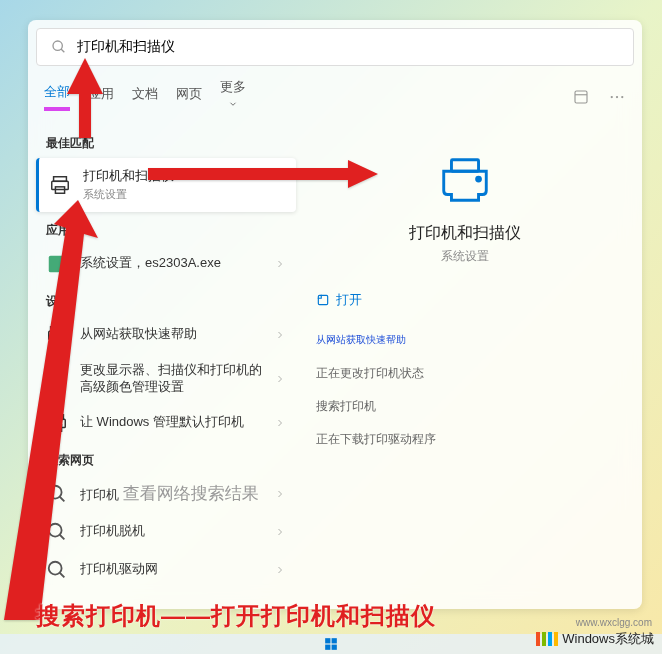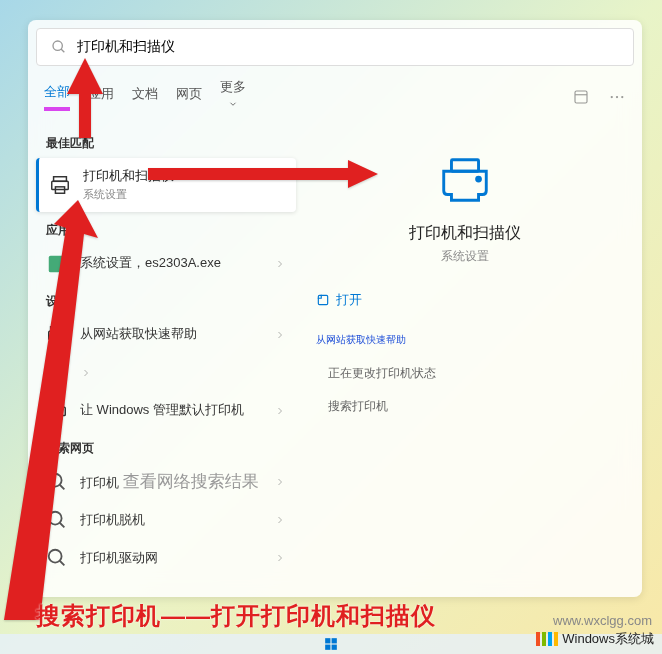--- a/index.html
+++ b/index.html
@@ -59,21 +59,21 @@
     .ri-sub { font-size: 11px; color: #888; margin-top: 2px; }
     .ri-chevron { opacity: 0.5; }
     
     .detail-hero { text-align: center; padding: 20px 0 16px 0; }
     .detail-hero .hero-icon { margin: 0 auto 14px auto; width: 58px; height: 50px; }
     .detail-title { font-size: 16px; color: #222; font-weight: 500; }
     .detail-sub { font-size: 12px; color: #888; margin-top: 4px; }
     
     .open-link { display: flex; align-items: center; gap: 6px; color: #0078d4; font-size: 13px; padding: 10px 4px; cursor: pointer; text-align: center; }
     .quick-help { font-size: 10px; color: #1d4ed8; padding: 14px 4px 10px 4px; }
-    .quick-item { font-size: 12px; color: #666; padding: 8px 4px; cursor: pointer; margin-left: 12px; }
+    .quick-item { font-size: 12px; color: #666; padding: 8px 4px; cursor: pointer; }
     
     .arrow { position: absolute; pointer-events: none; }
     .arrow-svg { filter: drop-shadow(0 1px 1px rgba(0,0,0,0.2)); }
     
     .annotation-text {
       position: absolute;
       bottom: 22px; left: 36px;
       font-size: 24px;
       font-weight: bold;
       color: #e02020;
@@ -195,20 +195,23 @@
         <svg class="ri-chevron" width="12" height="12" viewBox="0 0 24 24" fill="none" stroke="#666" stroke-width="2">
             <polyline points="9 6 15 12 9 18"></polyline>
           </svg>
       </div>
       <div class="result-item">
         <div class="ri-icon">
           <svg viewBox="0 0 24 24" fill="none" stroke="#333" stroke-width="1.6">
               <circle cx="12" cy="12" r="9"></circle>
             </svg>
         </div>
+        <div class="ri-text">
+            <div class="ri-title">更改显示器、扫描仪和打印机的高级颜色管理设置</div>
+          </div>
         <svg class="ri-chevron" width="12" height="12" viewBox="0 0 24 24" fill="none" stroke="#666" stroke-width="2">
             <polyline points="9 6 15 12 9 18"></polyline>
           </svg>
       </div>
       <div class="result-item">
         <div class="ri-icon">
           <svg viewBox="0 0 24 24" fill="none" stroke="#333" stroke-width="1.6">
               <rect x="5" y="3" width="14" height="5"></rect>
               <rect x="3" y="8" width="18" height="9" rx="1"></rect>
               <rect x="7" y="14" width="10" height="7"></rect>
@@ -283,20 +286,21 @@
         <svg width="14" height="14" viewBox="0 0 24 24" fill="none" stroke="#0078d4" stroke-width="2">
             <rect x="4" y="4" width="16" height="16" rx="2"></rect>
             <polyline points="9 3 9 9 3 9"></polyline>
           </svg>
         <span>打开</span>
       </div>
 
       <div class="quick-help">从网站获取快速帮助</div>
       <div class="quick-item">正在更改打印机状态</div>
       <div class="quick-item">搜索打印机</div>
+      <div class="quick-item">正在下载打印驱动程序</div>
     </div>
   </div>
 </div>
 
 <svg class="arrow arrow-svg" style="top:58px;left:65px" width="40" height="80" viewBox="0 0 40 80">
   <polygon points="20,0 38,36 26,36 26,80 14,80 14,36 2,36" fill="#e02020"></polygon>
 </svg>
 <svg class="arrow arrow-svg" style="top:160px;left:148px" width="230" height="28" viewBox="0 0 230 28">
   <polygon points="0,8 200,8 200,0 230,14 200,28 200,20 0,20" fill="#e02020"></polygon>
 </svg>
@@ -308,13 +312,13 @@
 
 <div class="watermark">
   <span class="wm-logo">
     <span style="background:#f25022"></span>
     <span style="background:#7fba00"></span>
     <span style="background:#00a4ef"></span>
     <span style="background:#ffb900"></span>
   </span>
   <span>Windows系统城</span>
 </div>
-<div style="position:absolute;bottom:26px;right:10px;font-size:13px;color:#888">www.wxclgg.com</div>
+<div style="position:absolute;bottom:26px;right:10px;font-size:10px;color:#888">www.wxclgg.com</div>
 
 </body></html>

